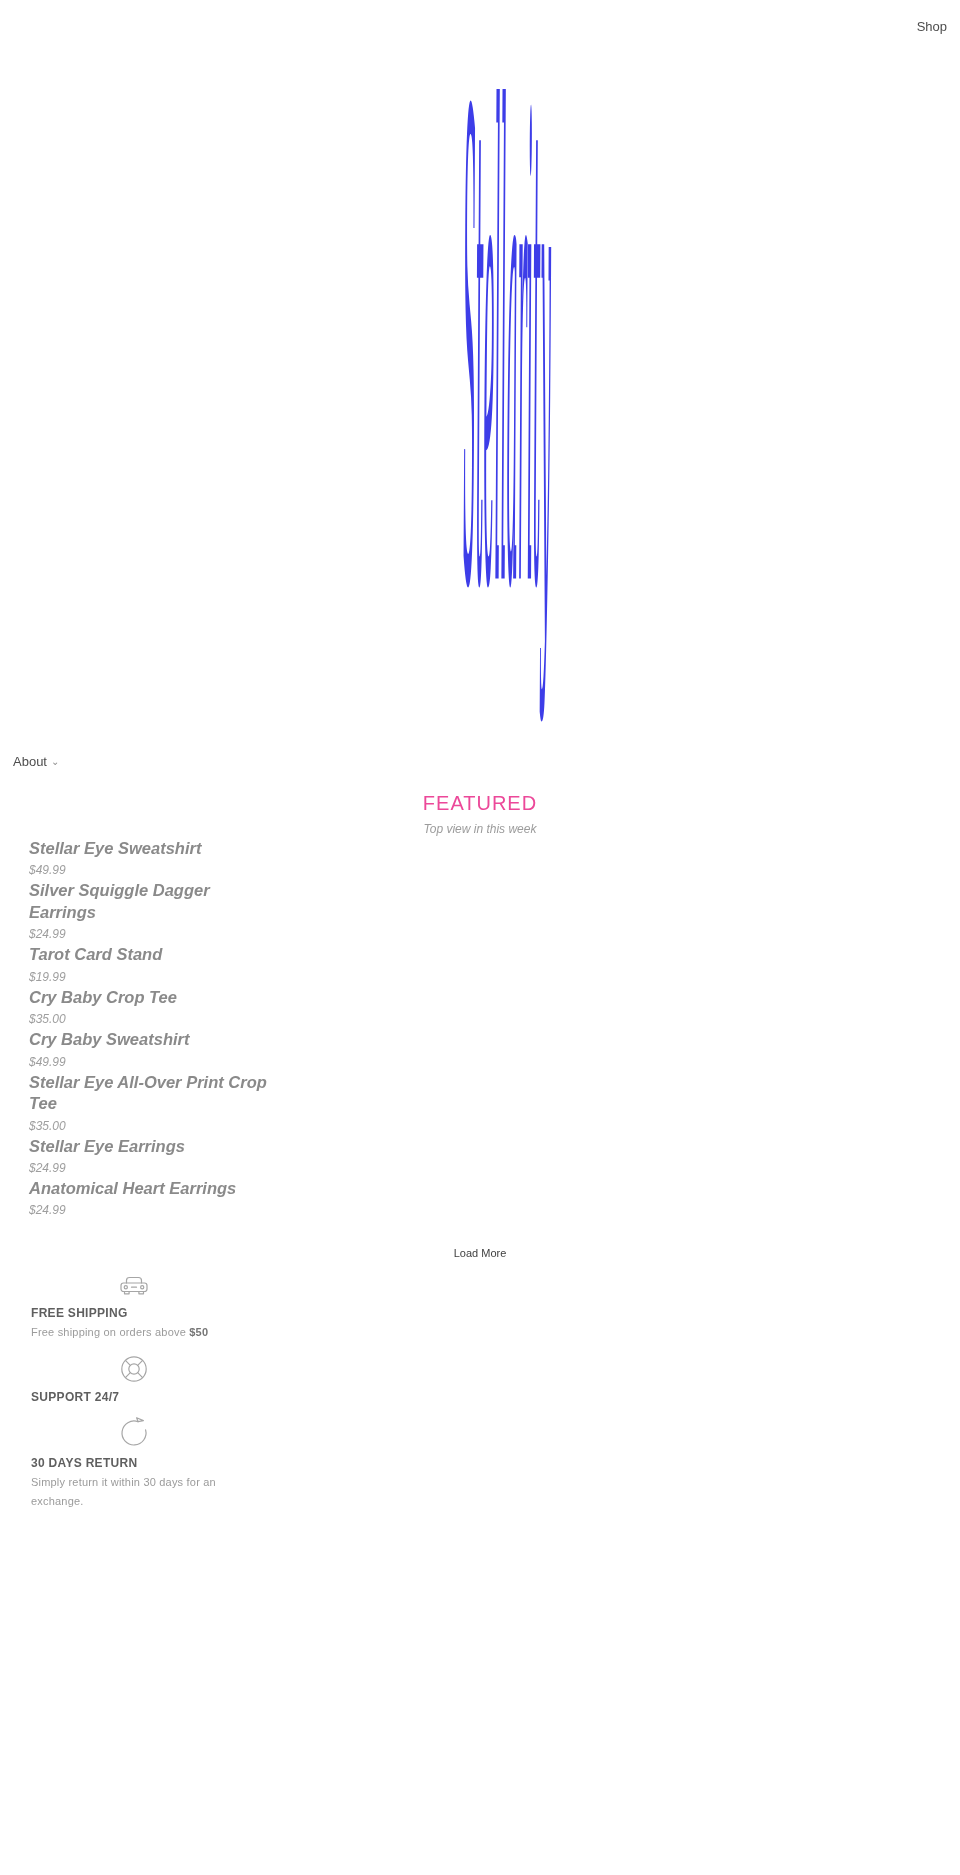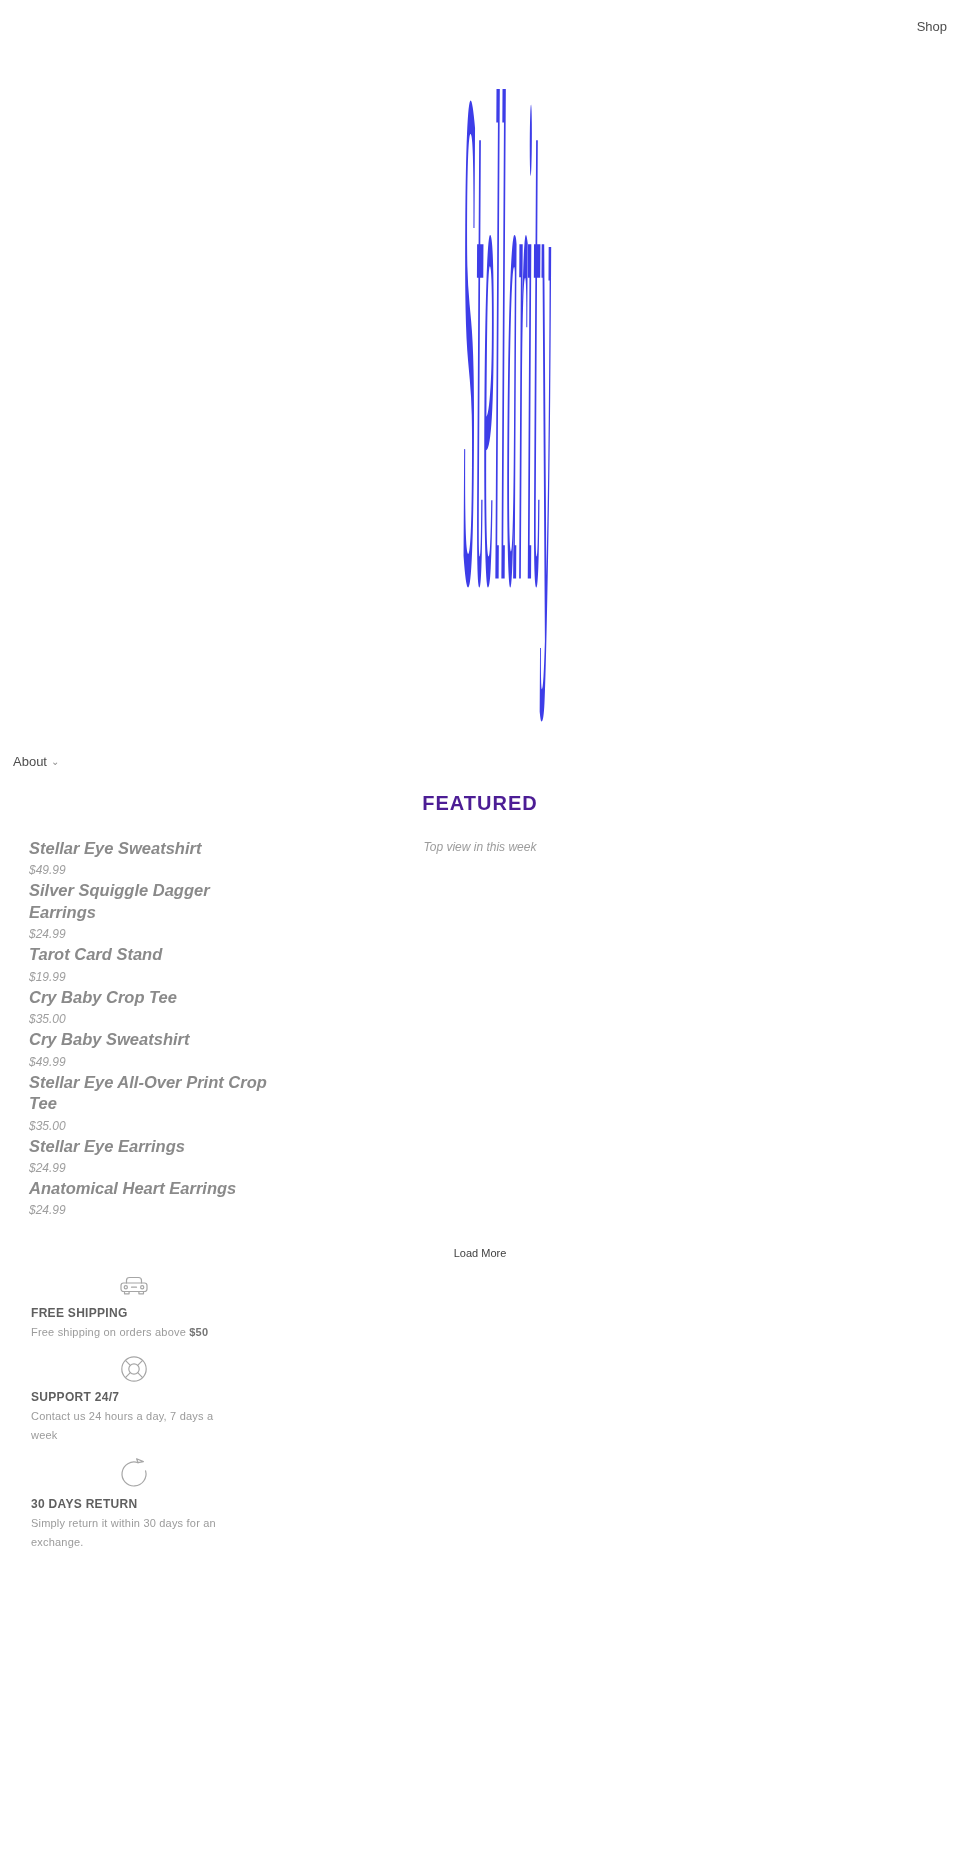--- a/index.html
+++ b/index.html
@@ -22,22 +22,22 @@
 
   
   .about-link {
     position:absolute; left:13px; top:754px; font-size:13px; color:#4d4d4d;
     background:none; border:none; font-family:"Liberation Sans", sans-serif; cursor:pointer;
   }
   .about-link .chev { font-size:10px; color:#8f8f8f; margin-left:4px; vertical-align:1px; }
 
   
   .featured-head { position:absolute; left:0; top:792px; width:100%; text-align:center; }
-  .featured-title { font-size:20px; font-weight:700; letter-spacing:1px; color:#4c1d95; }
-  .featured-subtitle { margin-top:25px; font-size:12px; font-style:italic; color:#9c9c9c; }
+  .featured-title { font-size:20px; font-weight:400; letter-spacing:1px; color:#ec4899; }
+  .featured-subtitle { margin-top:7px; font-size:12px; font-style:italic; color:#9c9c9c; }
 
   
   .product-list { position:absolute; left:29px; top:838px; width:248px; }
   .product { display:block;font-style:italic; }
   .product-name {
     font-size:16.5px; font-weight:700; color:#8a8a8a; line-height:1.3; cursor:pointer;
   }
   .product-price { font-size:12px; color:#9e9e9e; margin:4px 0 3px; }
 
   
@@ -138,21 +138,20 @@
         <svg width="28" height="28" viewBox="-14 -14 28 28" fill="none" stroke="#a6a6a6" stroke-width="1.2" stroke-linecap="round" stroke-linejoin="round" style="margin:0 auto;">
           <circle cx="0" cy="0" r="12.2"></circle>
           <circle cx="0" cy="0" r="5.2"></circle>
           <path d="M3.7,-3.7 L8.6,-8.6"></path>
           <path d="M-3.7,-3.7 L-8.6,-8.6"></path>
           <path d="M3.7,3.7 L8.6,8.6"></path>
           <path d="M-3.7,3.7 L-8.6,8.6"></path>
         </svg>
       </span>
       <div class="feature-title">SUPPORT 24/7</div>
-      <div class="feature-desc"><span>Contact us 24 hours a day, 7 days a week</span><b></b></div>
     </div>
 
     <div class="feature">
       <span class="feature-icon">
         <svg width="32" height="32" viewBox="-16 -16 32 32" fill="none" stroke="#a6a6a6" stroke-width="1.2" stroke-linecap="round" stroke-linejoin="round" style="margin:0 auto;">
           <path d="M4.1,-11.3 A 12,12 0 1 0 11.6,-3.1"></path>
           <path d="M4.1,-11.3 L2.6,-15.2 L9.4,-12.4 Z"></path>
         </svg>
       </span>
       <div class="feature-title">30 DAYS RETURN</div>

